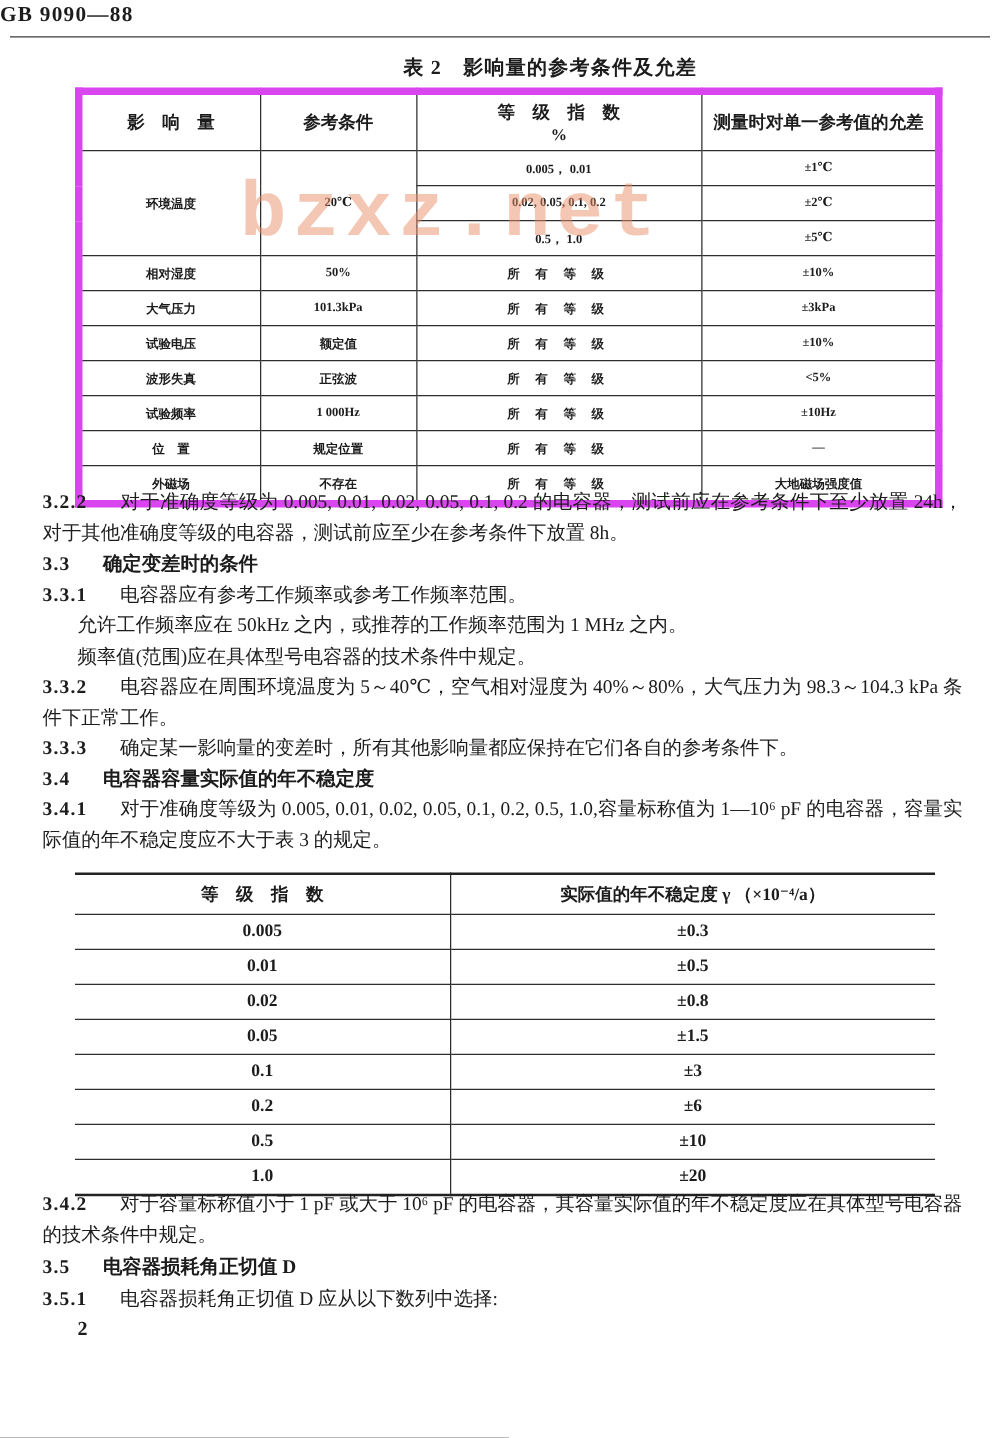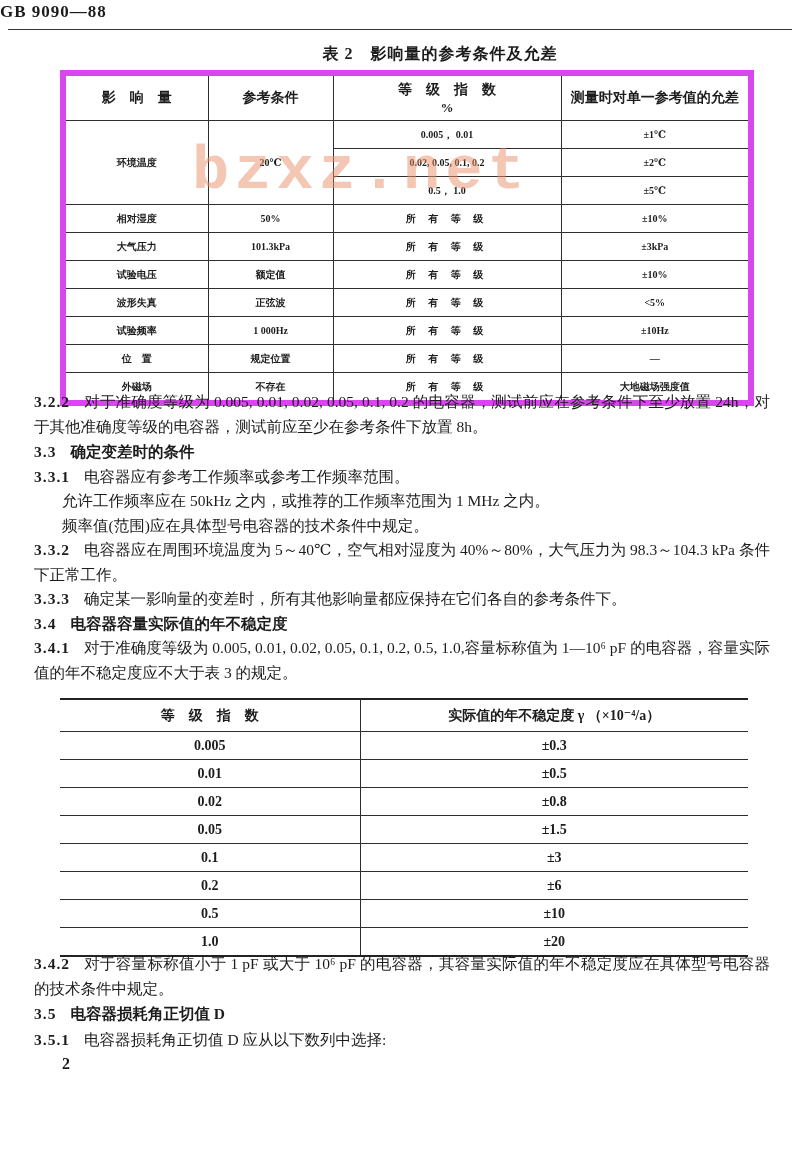--- a/index.html
+++ b/index.html
@@ -67,21 +67,21 @@
   .table3 th:first-child,.table3 td:first-child{border-right:1px solid #2e2e2e;}
   .table3 tr:last-child td{border-bottom:none;}
   
   .text-block{
     position:absolute;left:34px;width:736px;
     font-size:15.5px;line-height:24.5px;
   }
   .block-top{top:390px;}
   .block-bottom{top:952px;}
   .para{margin:0;text-align:justify;}
-  .para .num{font-weight:bold;margin-right:14px;letter-spacing:1px;}
+  .para .num{font-weight:bold;margin-right:26px;letter-spacing:1px;}
   .para.head-line{font-weight:bold;}
   .para.sub{padding-left:28px;}
   .gap-before{margin-top:1px;}
   .page-num{
     position:absolute;left:62px;top:1055px;
     font-size:16px;font-weight:600;
   }
 </style>
 </head>
 <body>

